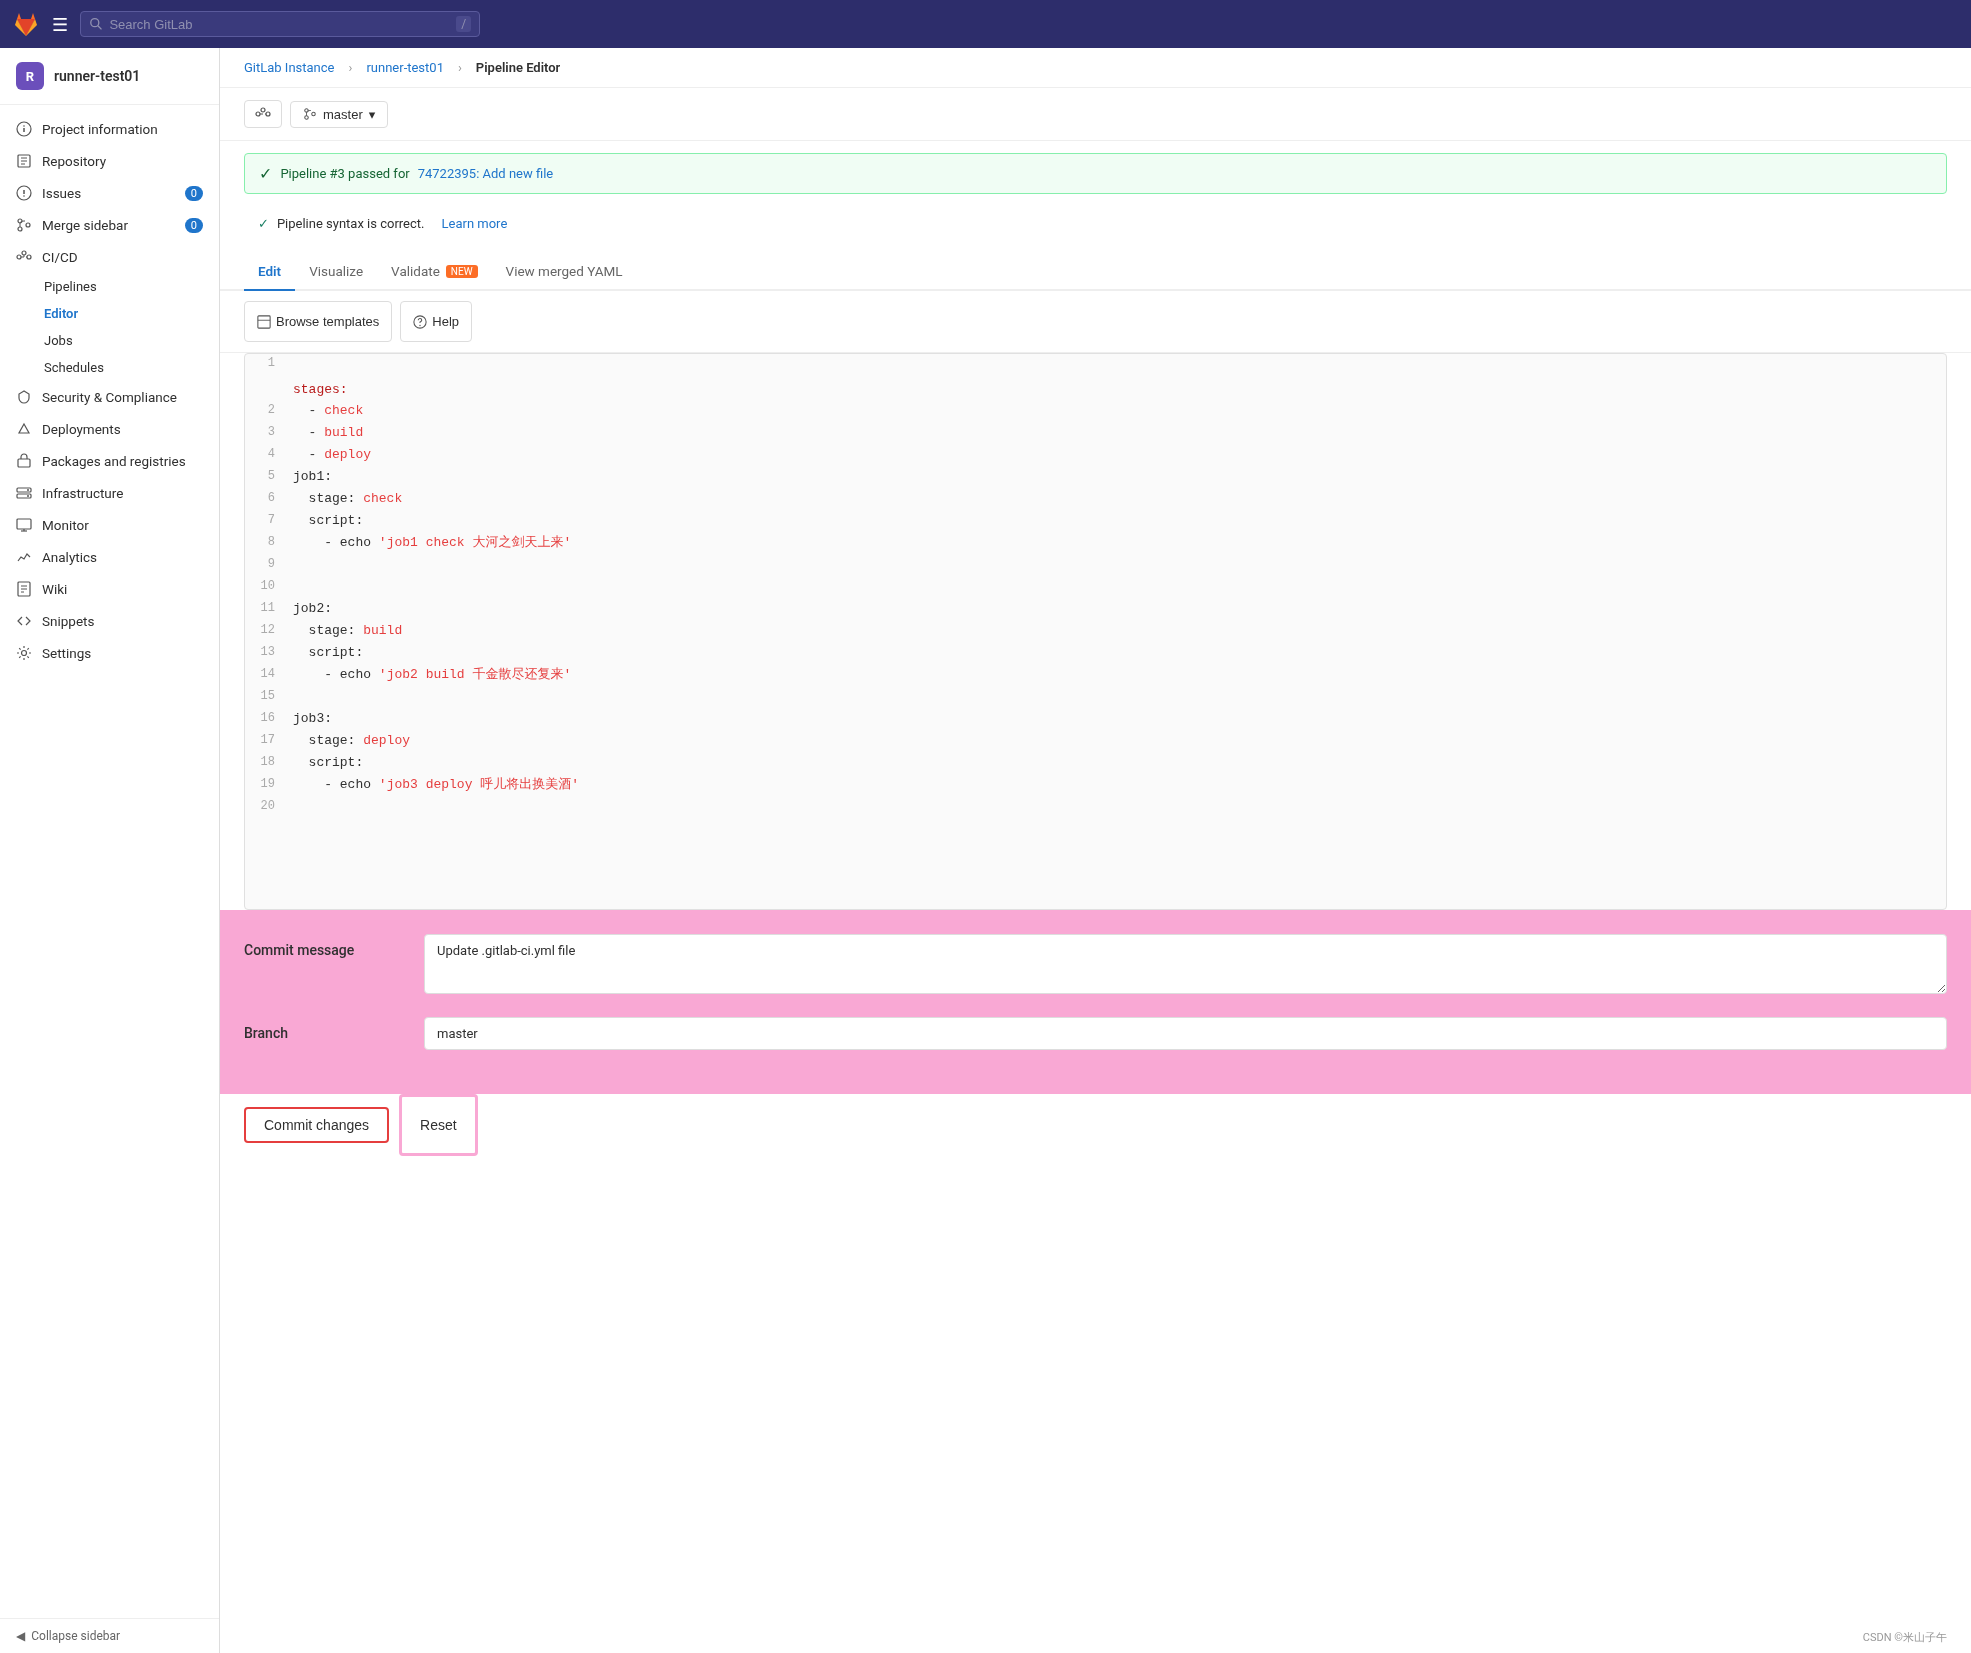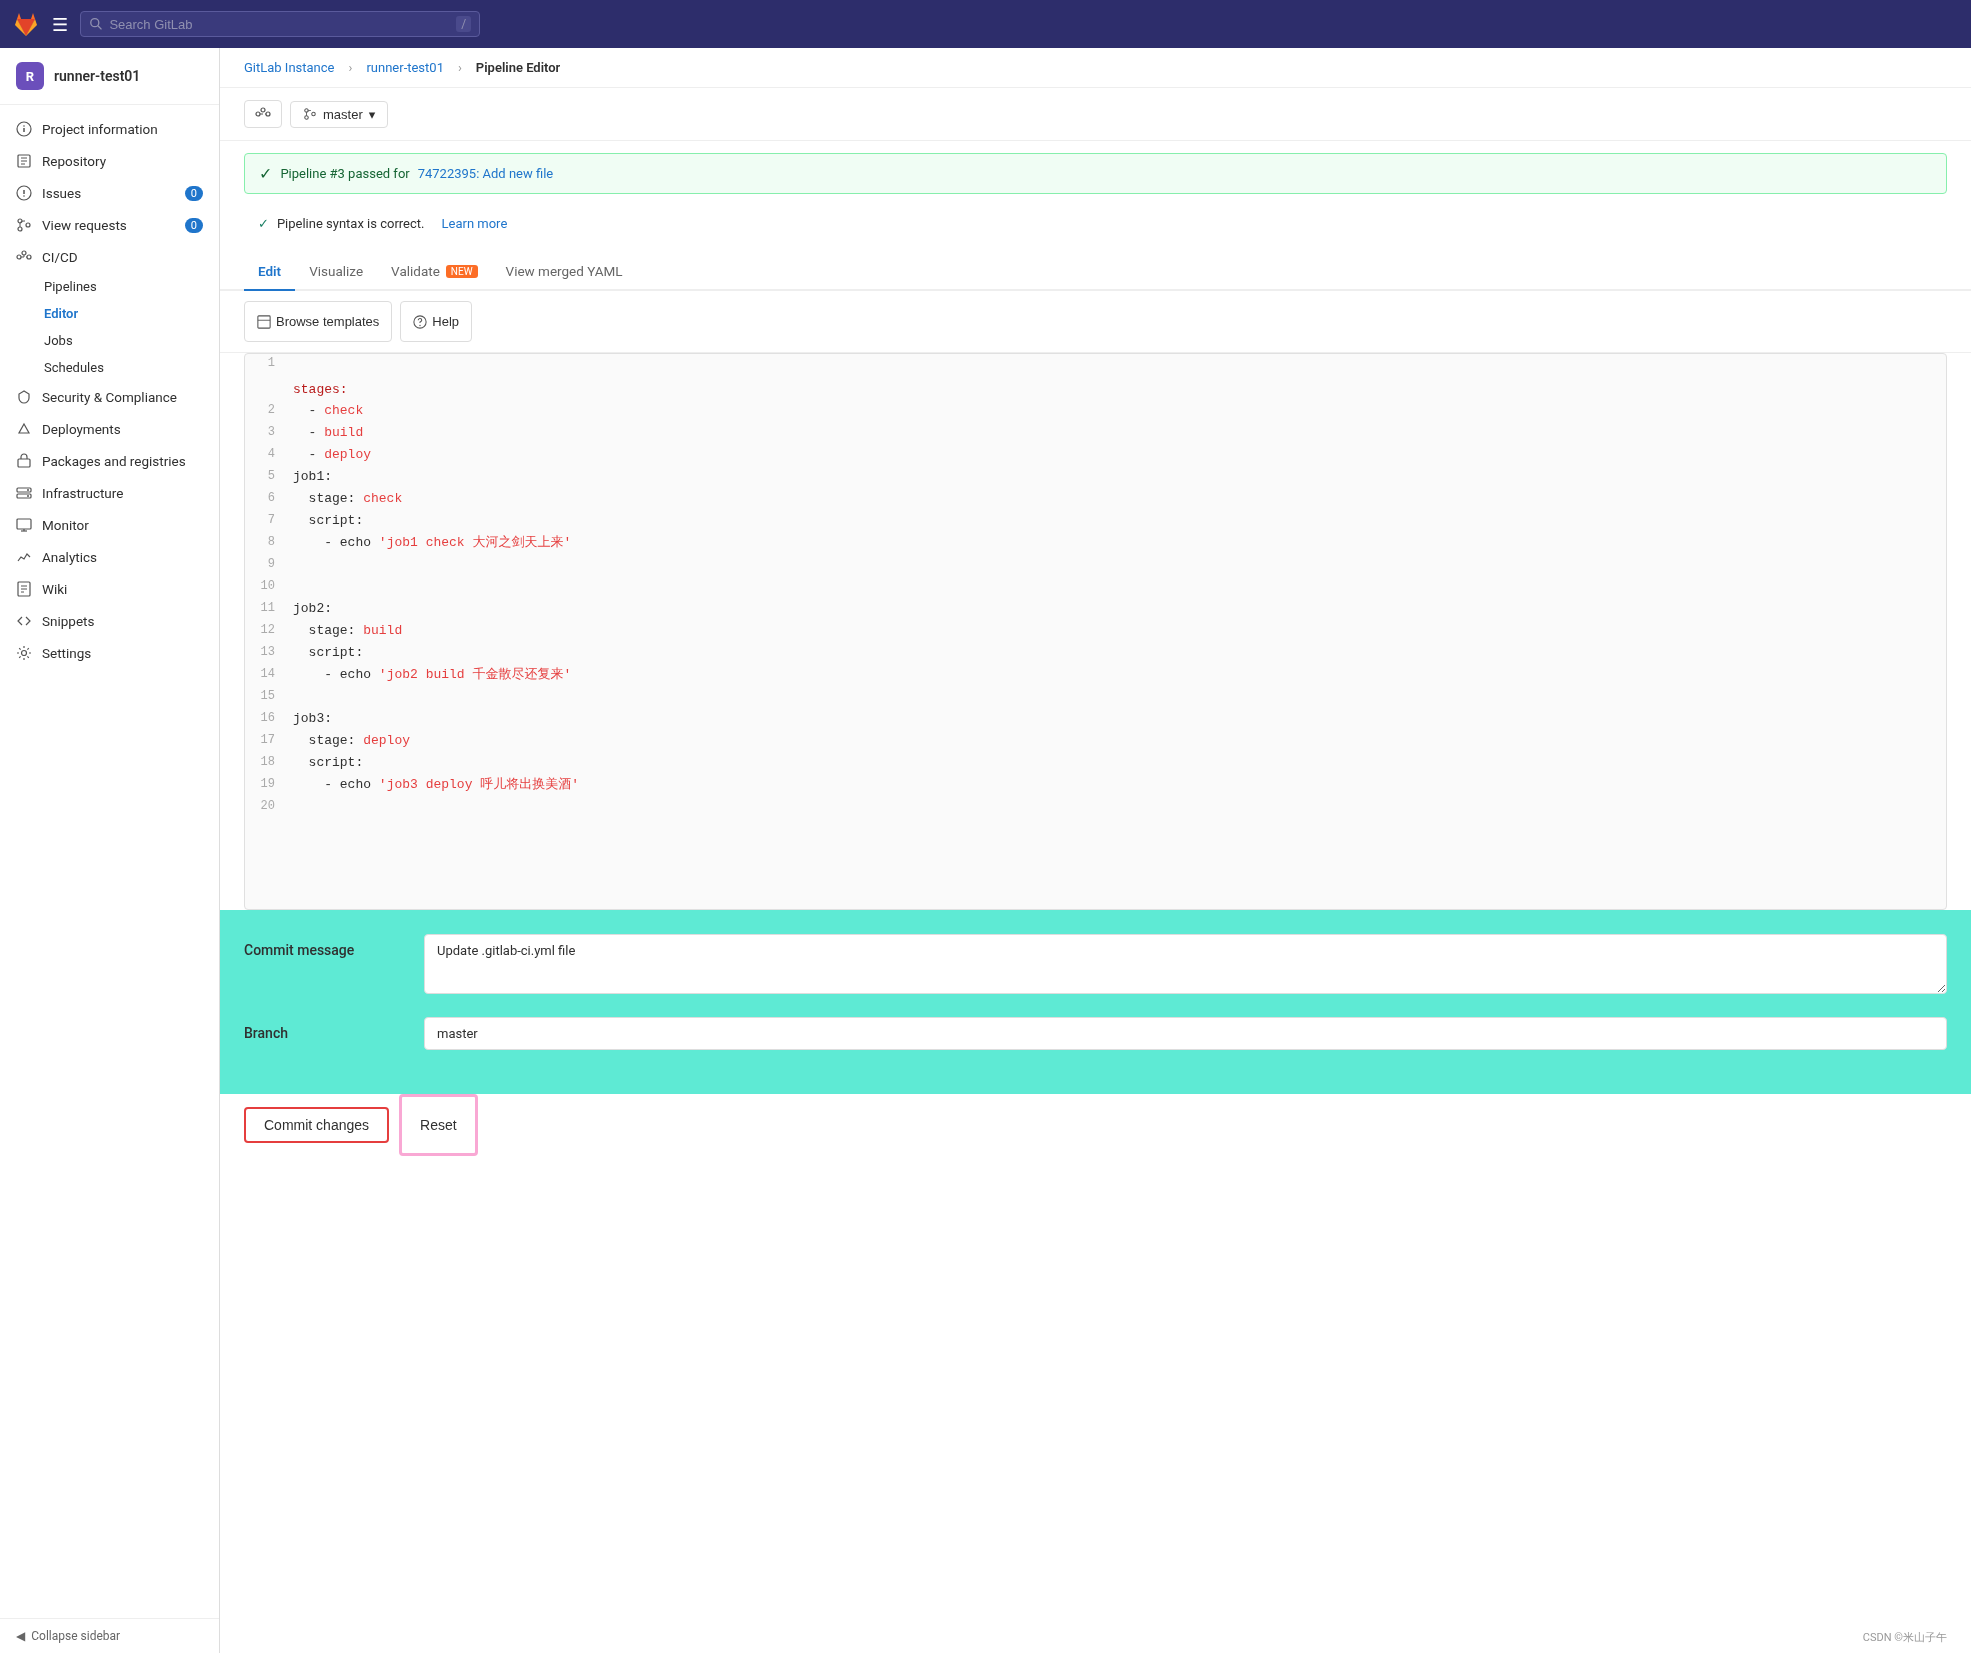--- a/index.html
+++ b/index.html
@@ -278,21 +278,21 @@
       flex-shrink: 0;
       font-size: 12px;
     }
     .line-content { padding: 0 8px; white-space: pre; color: #303030; }
     .kw-key { color: #b91c1c; margin-top: 26px; }
     .kw-red { color: #e53e3e; }
 
     
     .commit-form {
       padding: 24px;
-      background: #5eead4;
+      background: #f9a8d4;
     }
     .form-row {
       display: flex;
       align-items: flex-start;
       margin-bottom: 20px;
       gap: 20px;
     }
     .form-label {
       width: 160px;
       font-size: 14px;
@@ -420,21 +420,21 @@
         <span class="sidebar-badge">0</span>
       </div>
 
       <div class="sidebar-item">
         <svg class="icon-svg" viewBox="0 0 16 16">
             <circle cx="4" cy="4" r="2" stroke="#555" stroke-width="1.2" fill="none"></circle>
             <circle cx="4" cy="12" r="2" stroke="#555" stroke-width="1.2" fill="none"></circle>
             <circle cx="12" cy="8" r="2" stroke="#555" stroke-width="1.2" fill="none"></circle>
             <path d="M4 6v4M4 6c0-1 2-2 4-2h1" stroke="#555" stroke-width="1" fill="none"></path>
           </svg>
-        <span>View requests</span>
+        <span>Merge sidebar</span>
         <span class="sidebar-badge">0</span>
       </div>
 
       <div class="sidebar-item">
         <svg class="icon-svg" viewBox="0 0 16 16">
             <circle cx="3" cy="8" r="2" stroke="#555" stroke-width="1.2" fill="none"></circle>
             <circle cx="8" cy="4" r="2" stroke="#555" stroke-width="1.2" fill="none"></circle>
             <circle cx="13" cy="8" r="2" stroke="#555" stroke-width="1.2" fill="none"></circle>
             <path d="M5 8h3M10 8h1M8 6v2" stroke="#555" stroke-width="1" fill="none"></path>
           </svg>

